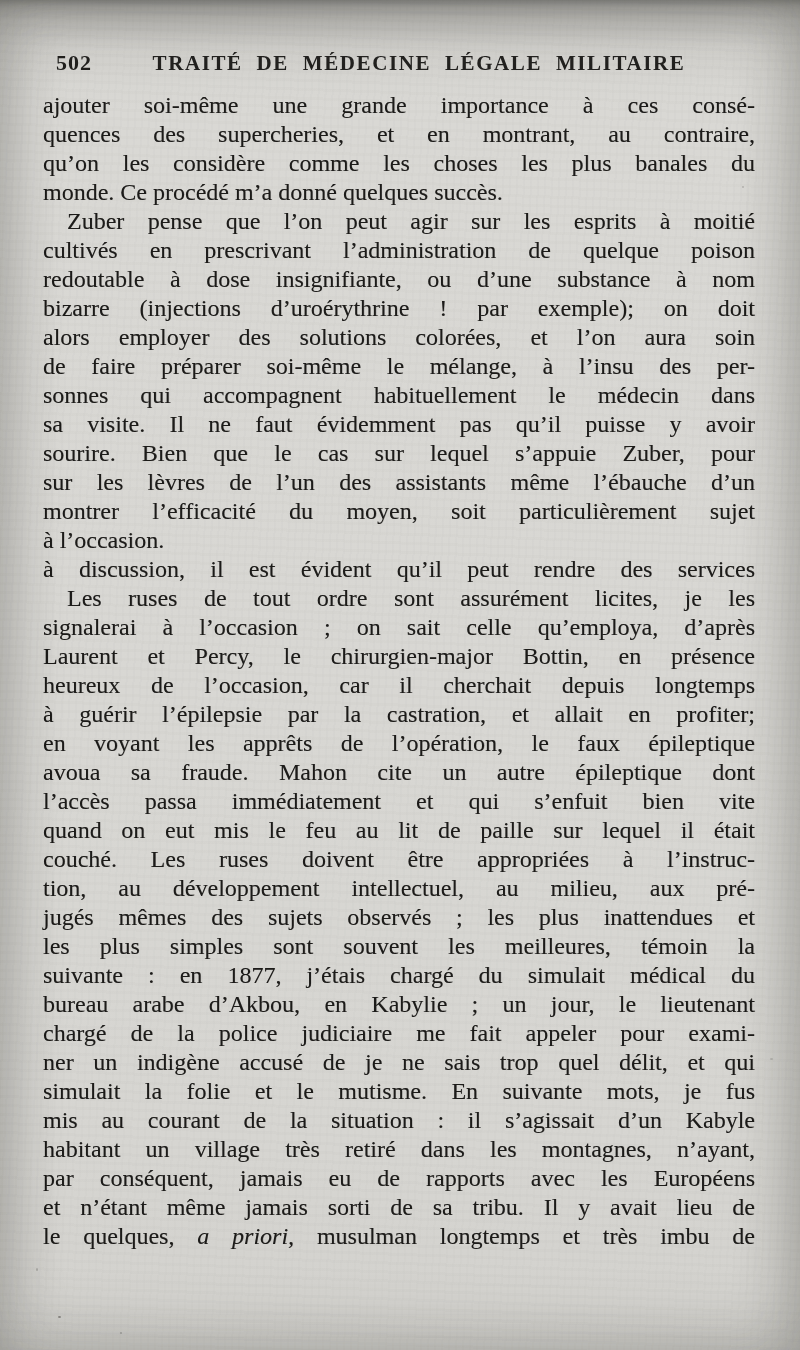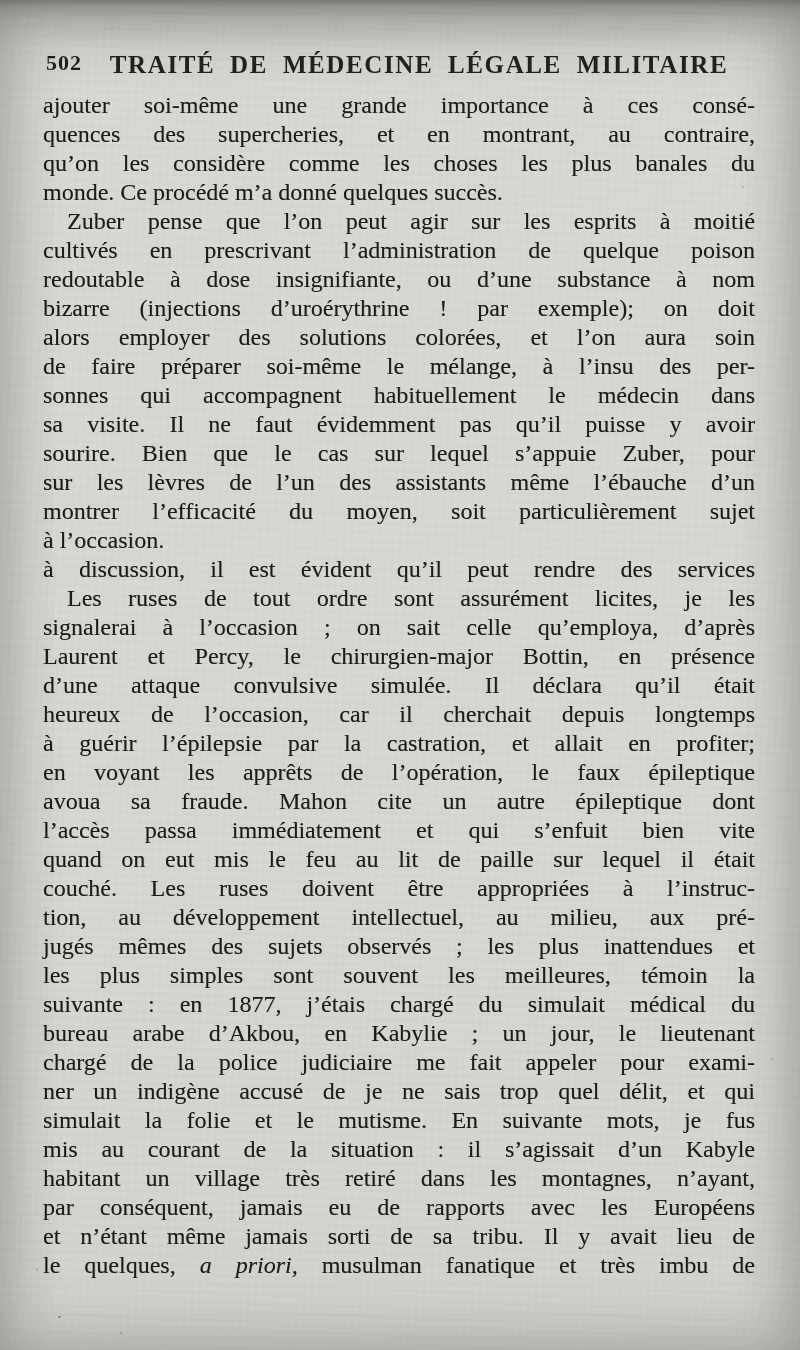--- a/index.html
+++ b/index.html
@@ -29,26 +29,26 @@
     position: absolute; inset: 0; pointer-events: none; opacity: 0.5;
     background:
       repeating-linear-gradient(93deg, rgba(120,120,115,0.05) 0 2px, rgba(0,0,0,0) 2px 7px),
       repeating-linear-gradient(2deg, rgba(110,110,105,0.04) 0 3px, rgba(0,0,0,0) 3px 9px);
   }
   .header {
     position: absolute; top: 48px; left: 44px; right: 46px; height: 30px;
     color: #201f1d;
   }
   .page-number {
-    position: absolute; left: 2px; top: 2px;
+    position: absolute; left: 12px; top: 2px;
     font-size: 22px; font-weight: bold; letter-spacing: 1px;
   }
   .running-title {
     text-align: center;
-    font-size: 25px; font-weight: bold;
+    font-size: 21px; font-weight: bold;
     letter-spacing: 1.6px; word-spacing: 7px;
     padding-left: 40px; padding-top: 3px;
     color: #22211f;
   }
   .textblock {
     position: absolute; left: 43px; right: 45px; top: 91px;
     color: #1c1b19;
     text-shadow: 0.3px 0.3px 0 rgba(32,30,28,0.35);
   }
   .paragraph { margin: 0; }
@@ -102,42 +102,41 @@
       <div class="line">sur les lèvres de l’un des assistants même l’ébauche d’un</div>
       <div class="line">montrer l’efficacité du moyen, soit particulièrement sujet</div>
       <div class="line endline">à l’occasion.</div>
       <div class="line">à discussion, il est évident qu’il peut rendre des services</div>
     </div>
 
     <div class="paragraph">
       <div class="line indent">Les ruses de tout ordre sont assurément licites, je les</div>
       <div class="line">signalerai à l’occasion ; on sait celle qu’employa, d’après</div>
       <div class="line">Laurent et Percy, le chirurgien-major Bottin, en présence</div>
-      <div class="line">d’une attaque convulsive simulée. Il déclara qu’il était</div>
       <div class="line">heureux de l’occasion, car il cherchait depuis longtemps</div>
       <div class="line">à guérir l’épilepsie par la castration, et allait en profiter;</div>
       <div class="line">en voyant les apprêts de l’opération, le faux épileptique</div>
       <div class="line">avoua sa fraude. Mahon cite un autre épileptique dont</div>
       <div class="line">l’accès passa immédiatement et qui s’enfuit bien vite</div>
       <div class="line">quand on eut mis le feu au lit de paille sur lequel il était</div>
       <div class="line">couché. Les ruses doivent être appropriées à l’instruc-</div>
       <div class="line">tion, au développement intellectuel, au milieu, aux pré-</div>
       <div class="line">jugés mêmes des sujets observés ; les plus inattendues et</div>
       <div class="line">les plus simples sont souvent les meilleures, témoin la</div>
       <div class="line">suivante : en 1877, j’étais chargé du simulait médical du</div>
       <div class="line">bureau arabe d’Akbou, en Kabylie ; un jour, le lieutenant</div>
       <div class="line">chargé de la police judiciaire me fait appeler pour exami-</div>
       <div class="line">ner un indigène accusé de je ne sais trop quel délit, et qui</div>
       <div class="line">simulait la folie et le mutisme. En suivante mots, je fus</div>
       <div class="line">mis au courant de la situation : il s’agissait d’un Kabyle</div>
       <div class="line">habitant un village très retiré dans les montagnes, n’ayant,</div>
       <div class="line">par conséquent, jamais eu de rapports avec les Européens</div>
       <div class="line">et n’étant même jamais sorti de sa tribu. Il y avait lieu de</div>
       <div class="line">
-        <span>le quelques, </span><em>a priori,</em><span> musulman fanatique et très imbu de</span>
+        <span>le quelques, </span><em>a priori,</em><span> musulman longtemps et très imbu de</span>
       </div>
     </div>
 
   </div>
 
   <div class="speck s1"></div>
   <div class="speck s2"></div>
   <div class="speck s3"></div>
   <div class="speck s4"></div>
   <div class="speck s5"></div>

